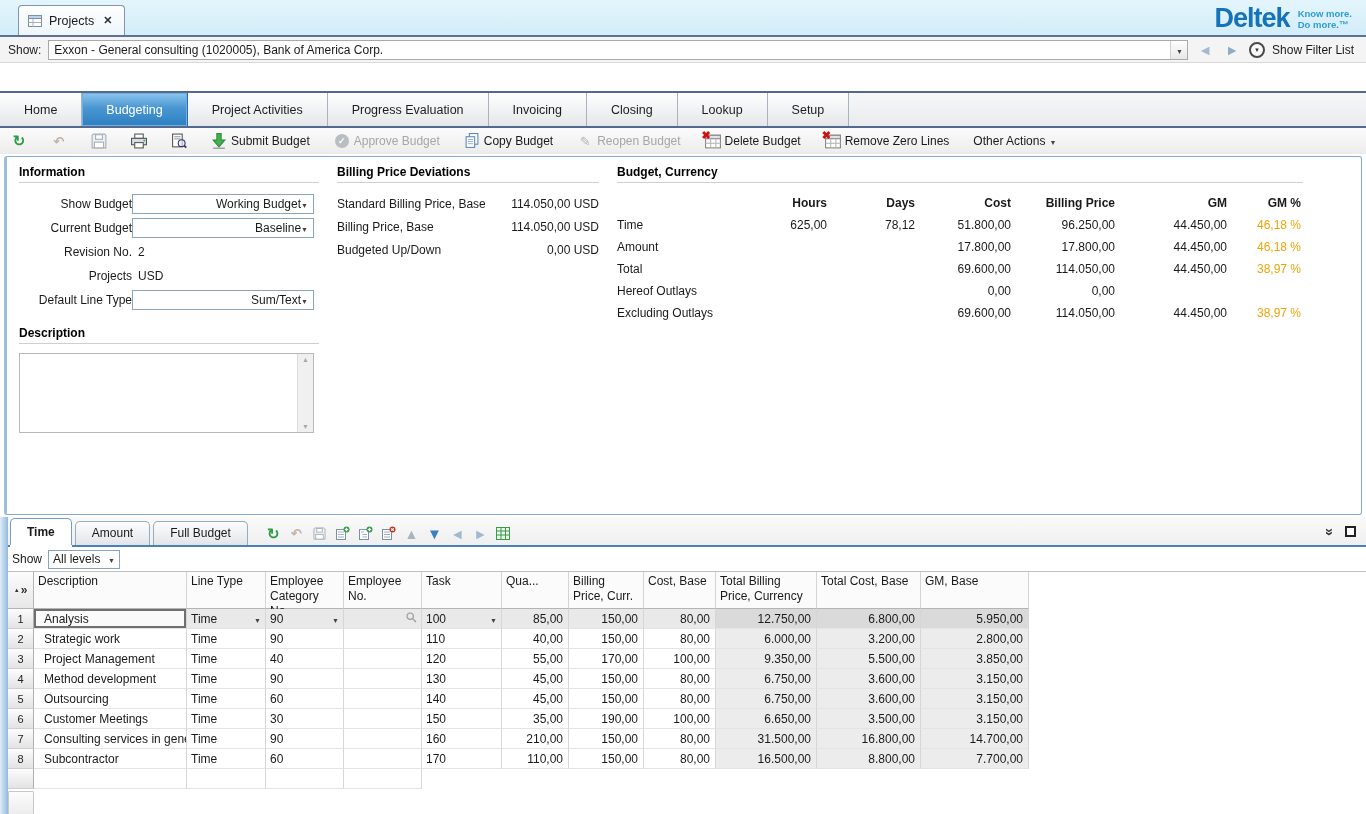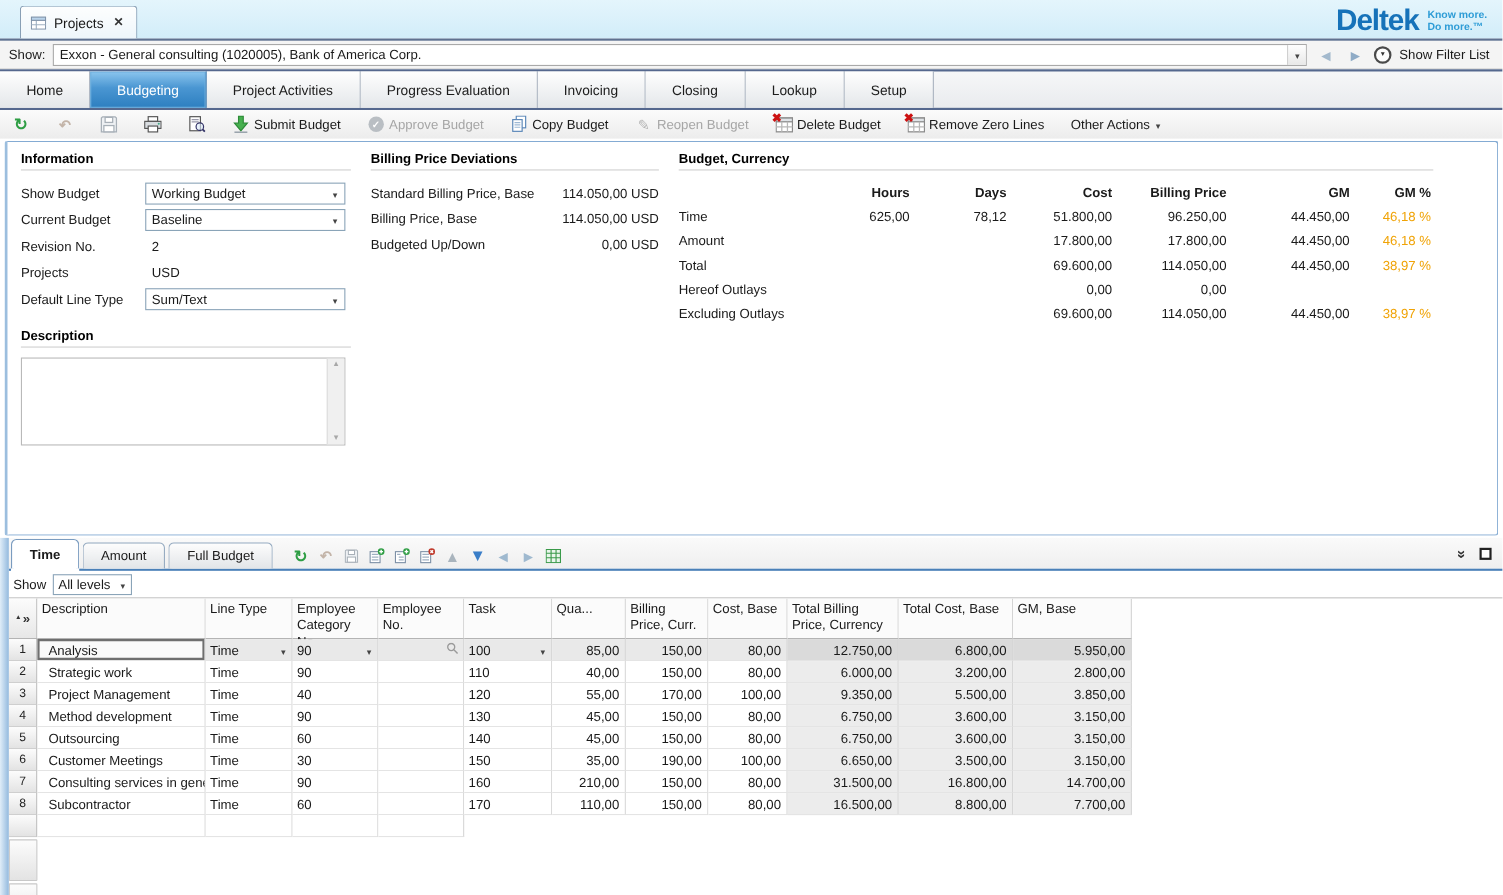--- a/index.html
+++ b/index.html
@@ -23,21 +23,21 @@
   .combo .cval { flex:1; overflow:hidden; white-space:nowrap; }
   .combo .cbtn { width:17px; height:100%; border-left:1px solid #d0d0d0; display:flex; align-items:center; justify-content:center; background:linear-gradient(#fefefe,#e8e8e8); }
   .caret::after { content:"▼"; font-size:7px; color:#444; }
   .navarr { font-size:14px; line-height:14px; padding:0 3px; }
   .navarr.back { color:#a3b9cd; }
   .navarr.fwd { color:#8fabc6; }
   .circ-chev { width:16px; height:16px; border-radius:50%; border:2px solid #4a4a4a; display:flex; align-items:center; justify-content:center; background:#fdfdfd; }
   .circ-chev::after { content:"▼"; font-size:6px; color:#333; }
 
   
-  .main-tabs { height:37px; border-top:2px solid #55688e; border-bottom:2px solid #55688e; background:linear-gradient(#f6f7f8,#e9ebee); display:flex; }
+  .main-tabs { height:37px; border-top:2px solid #55688e; border-bottom:2px solid #55688e; background:linear-gradient(#f6f7f8,#e9ebee); display:flex;margin-top:28px; }
   .mtab { display:flex; align-items:center; padding:0 24px; border-right:1px solid #a9b2bf; font-size:12.5px; color:#1d1d1d; background:linear-gradient(#fefefe,#e4e7ea); cursor:default; }
   .mtab.active { background:linear-gradient(#8cc6ee 0%,#4a96d2 45%,#2d7fc0 100%); color:#fff; border-right-color:#2a6da8; box-shadow:inset 0 0 0 1px #6fb0de; }
 
   
   .sub-tabs { height:33px; background:#fff; border-bottom:2px solid #4a80b8; display:flex; align-items:flex-end; padding:0 0 0 8px; }
   .stab { margin:0 3px 0 0; padding:0 15px; height:26px; line-height:25px; border:1px solid #97acc2; border-bottom:none; border-radius:5px 5px 0 0; background:linear-gradient(#fdfdfd,#e2e5e8); font-size:12px; cursor:default; position:relative; }
   .stab.active { background:#fff; height:29px; line-height:28px; border-color:#7a9cc0; z-index:2; box-shadow:0 2px 0 0 #fff; font-weight:bold; }
 
   
   .toolbar { height:26px; background:linear-gradient(#fbfbfb,#ececec); display:flex; align-items:center; padding:0 6px; gap:14px; }
@@ -53,21 +53,21 @@
   .i-approve::after { content:"✓"; font-weight:bold; }
   .redx { position:absolute; left:-3px; top:-4px; color:#cc1111; font-weight:bold; font-size:11px; }
   .icwrap { position:relative; display:inline-flex; }
 
   
   .panel { height:359px; margin:2px 4px 2px 4px; border:1px solid #84abd3; border-left:3px solid #9cbede; border-radius:3px; background:#fff; display:flex; padding:8px 12px; gap:18px; }
   .sec-title { font-size:12px; font-weight:bold; color:#000; border-bottom:1px solid #cfcfcf; padding-bottom:3px; margin-bottom:9px; }
   .col-left { width:300px; }
   .col-mid { width:262px; }
   .col-right { flex:1; padding-right:46px; }
-  .frow { display:flex; align-items:center; height:24px; }
+  .frow { display:flex; align-items:center; height:24px;text-align:right; }
   .flabel { width:113px; }
   .select { width:182px; height:20px; border:1px solid #8aa4b8; background:#fff; display:flex; align-items:center; padding-left:5px; }
   .select .sval { flex:1; }
   .select .scaret { padding-right:5px; }
   .fstatic { padding-left:6px; }
   .desc-box { margin-top:14px; }
   .ta { width:295px; height:80px; border:1px solid #b9b9b9; background:#fff; display:flex; }
   .ta-inner { flex:1; }
   .ta-sb { width:16px; background:#f0f0f0; border-left:1px solid #dcdcdc; display:flex; flex-direction:column; justify-content:space-between; align-items:center; padding:2px 0; }
   .sb-a { font-size:7px; color:#a8a8a8; }

